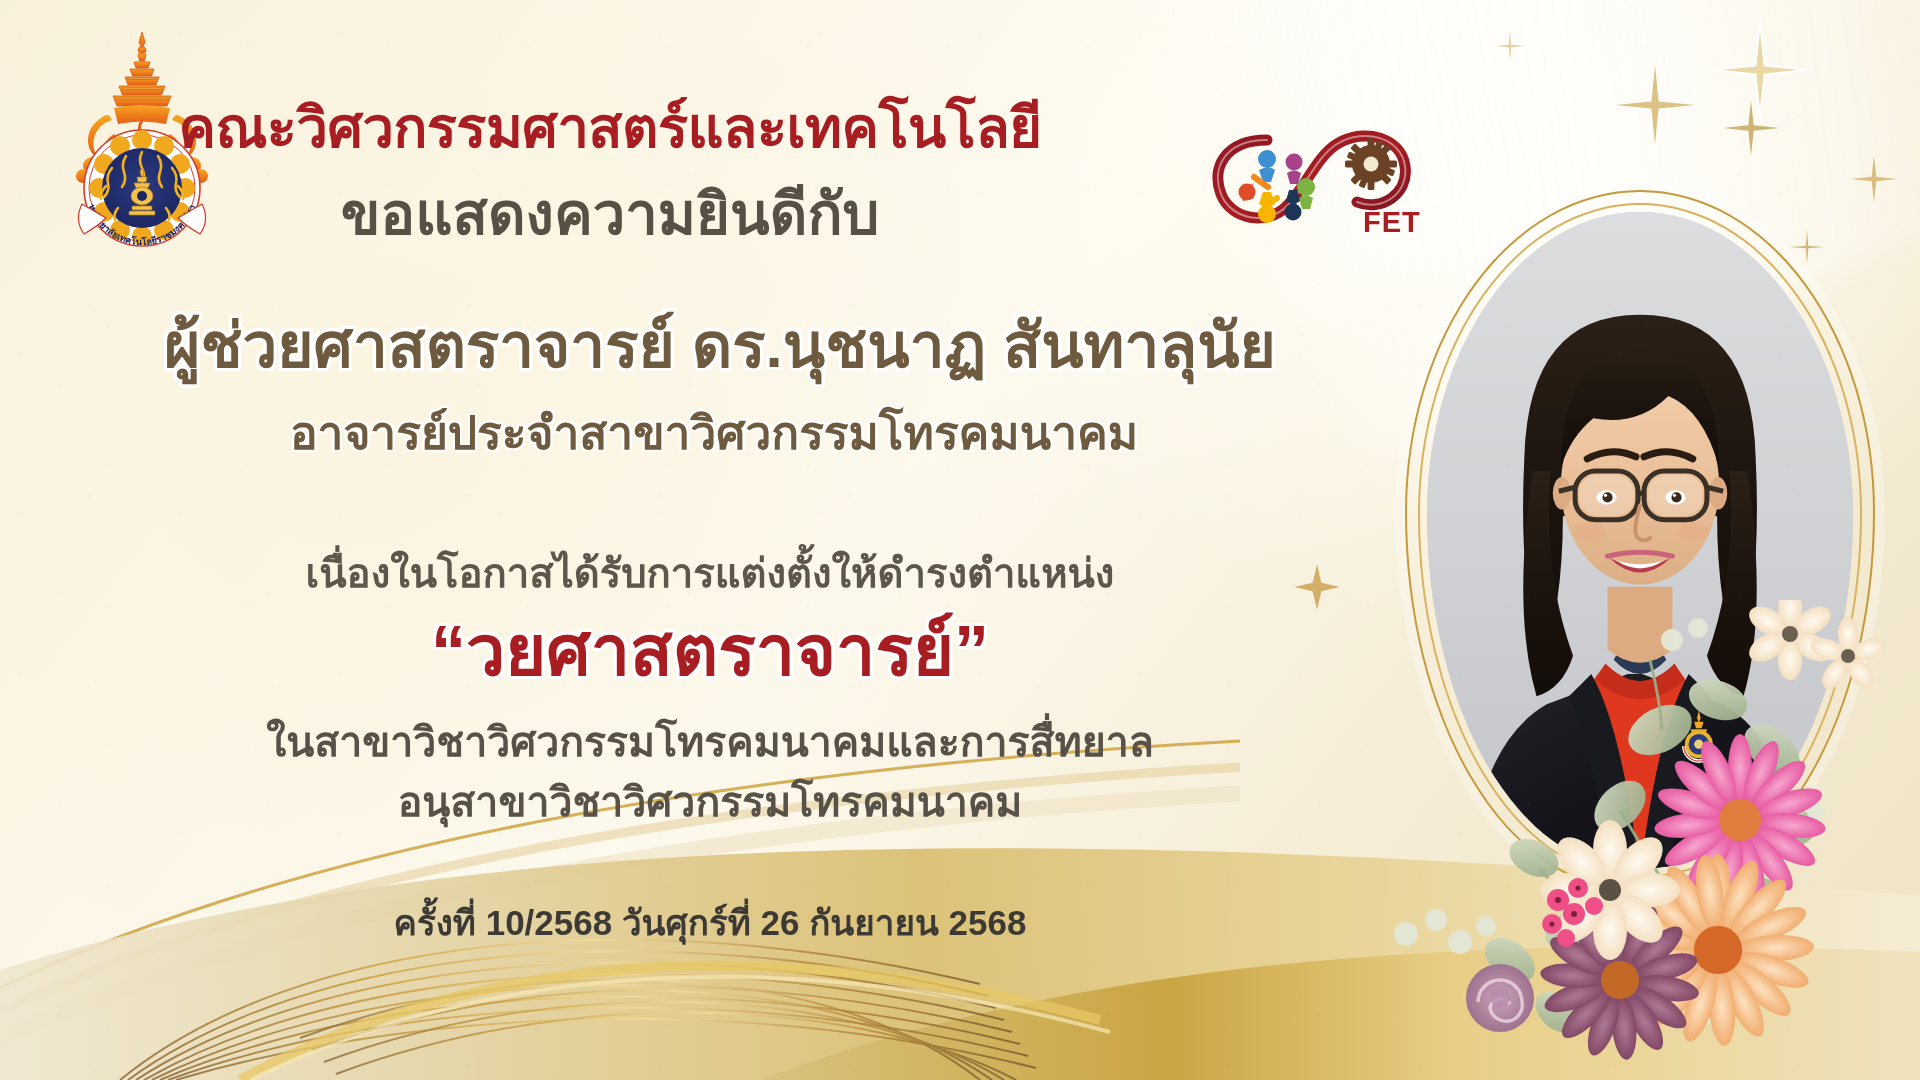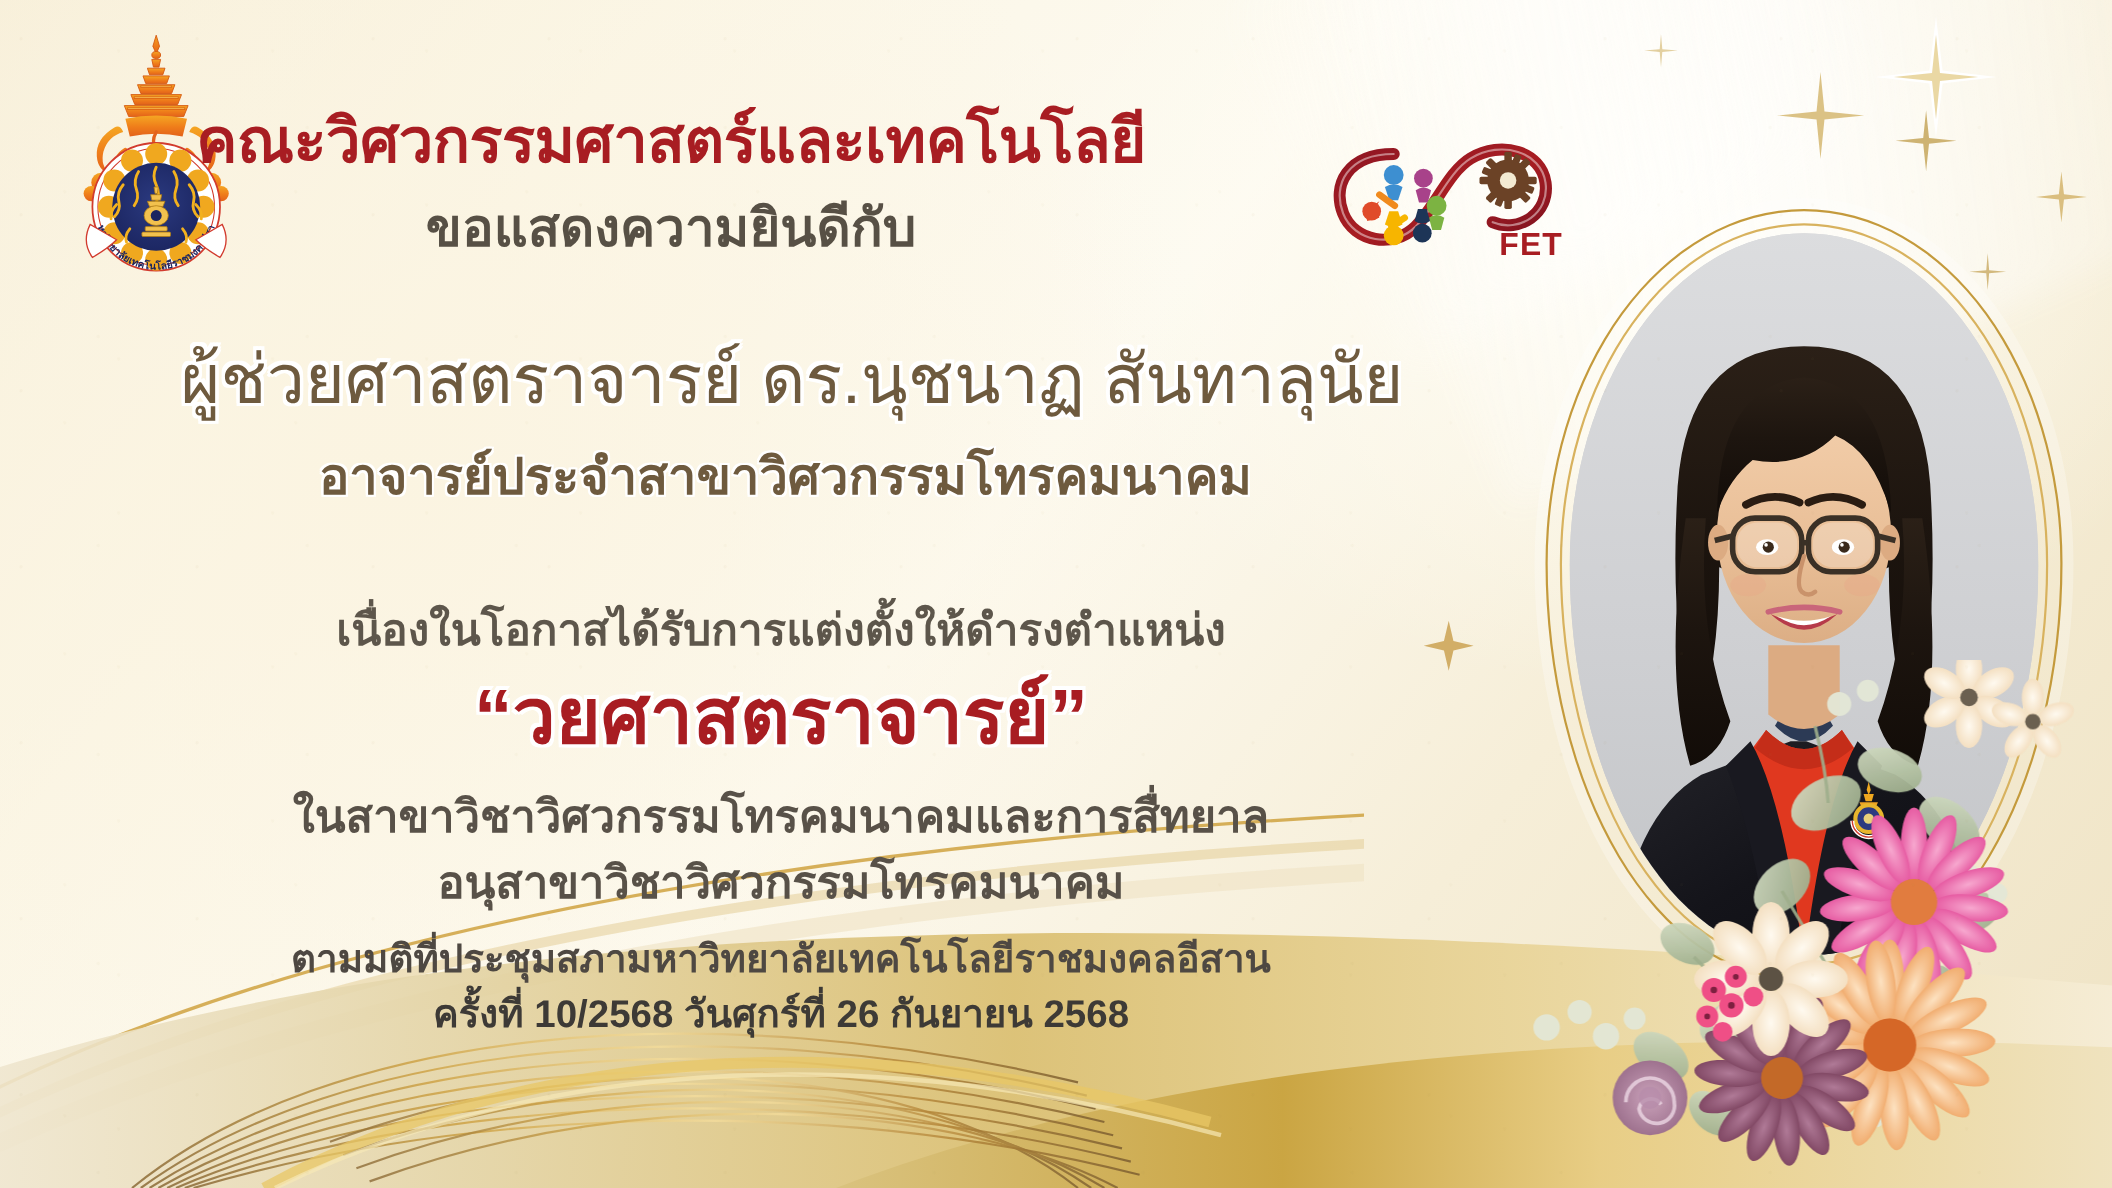--- a/index.html
+++ b/index.html
@@ -97,25 +97,25 @@
   }
   .line{ white-space:nowrap; line-height:1; }
 
   .t-faculty{
     position:absolute; left:60px; top:100px; width:1100px;
     font-size:56px; font-weight:bold; color:#a81d22;
     letter-spacing:-.5px;
   }
   .t-congrats{
     position:absolute; left:60px; top:185px; width:1100px;
-    font-size:48px; font-weight:bold; color:#575045;
+    font-size:58px; font-weight:bold; color:#575045;
   }
   .t-name{
     position:absolute; left:30px; top:315px; width:1380px;
-    font-size:62px; font-weight:normal; color:#6e5a3e;
+    font-size:62px; font-weight:bold; color:#6e5a3e;
     text-shadow:
       -3px -3px 0 #fff, 3px -3px 0 #fff, -3px 3px 0 #fff, 3px 3px 0 #fff,
       0 -3px 0 #fff, 0 3px 0 #fff, -3px 0 0 #fff, 3px 0 0 #fff;
   }
   .t-role1{
     position:absolute; left:64px; top:410px; width:1300px;
     font-size:46px; font-weight:bold; color:#6e5a3e;
     text-shadow:
       -2px -2px 0 #fff, 2px -2px 0 #fff, -2px 2px 0 #fff, 2px 2px 0 #fff,
       0 -2px 0 #fff, 0 2px 0 #fff, -2px 0 0 #fff, 2px 0 0 #fff;
@@ -839,18 +839,17 @@
   <div id="textblock">
 
     <div class="line t-faculty">คณะวิศวกรรมศาสตร์และเทคโนโลยี</div>
     <div class="line t-congrats">ขอแสดงความยินดีกับ</div>
     <div class="line t-name">ผู้ช่วยศาสตราจารย์ ดร.นุชนาฏ  สันทาลุนัย</div>
     <div class="line t-role1">อาจารย์ประจำสาขาวิศวกรรมโทรคมนาคม</div>
     <div class="line t-occasion">เนื่องในโอกาสได้รับการแต่งตั้งให้ดำรงตำแหน่ง</div>
     <div class="line t-title">“วยศาสตราจารย์”</div>
     <div class="line t-field1">ในสาขาวิชาวิศวกรรมโทรคมนาคมและการสื่ทยาล</div>
     <div class="line t-field2">อนุสาขาวิชาวิศวกรรมโทรคมนาคม</div>
-    <div class="line t-meet1">ตามมติที่ประชุมสภามหาวิทยาลัยเทคโนโลยีราชมงคลอีสาน</div>
     <div class="line t-meet2">ครั้งที่ 10/2568 วันศุกร์ที่ 26 กันยายน 2568</div>
 
   </div>
 
 </div>
 
 </body></html>

